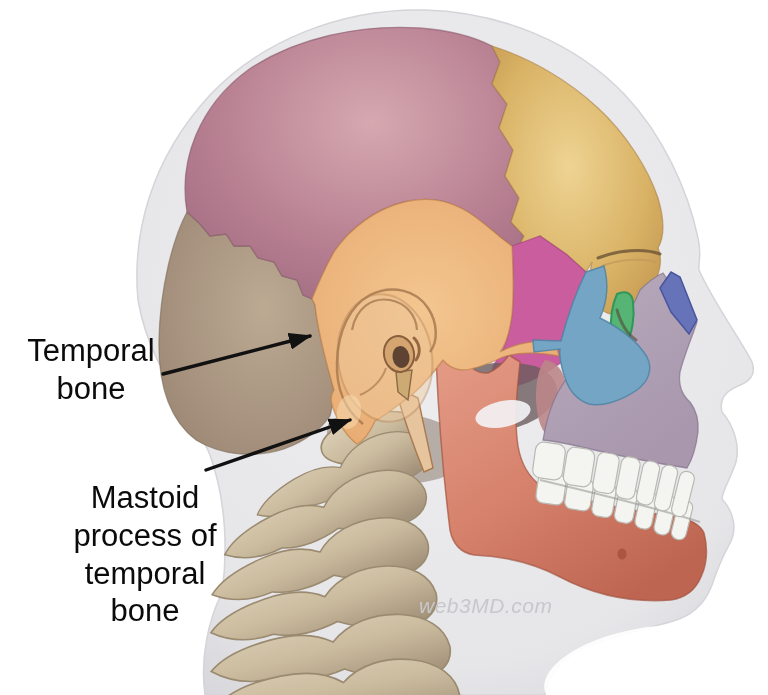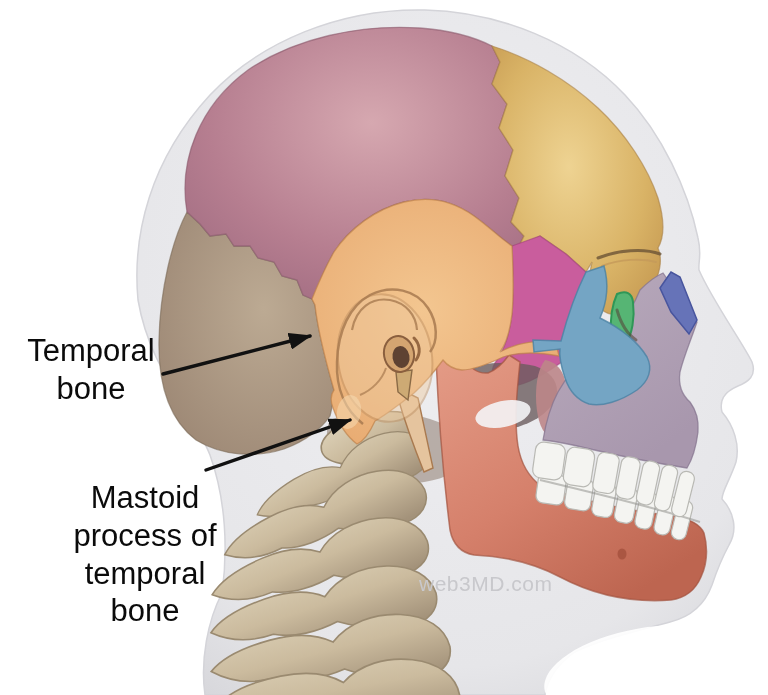--- a/index.html
+++ b/index.html
@@ -203,15 +203,15 @@
 </svg>
 
 <div class="label" style="left:10px; top:332px; width:162px;">Temporal
 bone</div>
 
 <div class="label" style="left:50px; top:479px; width:190px;">Mastoid
 process of
 temporal
 bone</div>
 
-<div class="watermark" style="left:419px; top:572px;">web3MD.com</div>
+<div class="watermark" style="left:419px; top:594px;font-style:italic;">web3MD.com</div>
 
 </div>
 
 </body></html>

